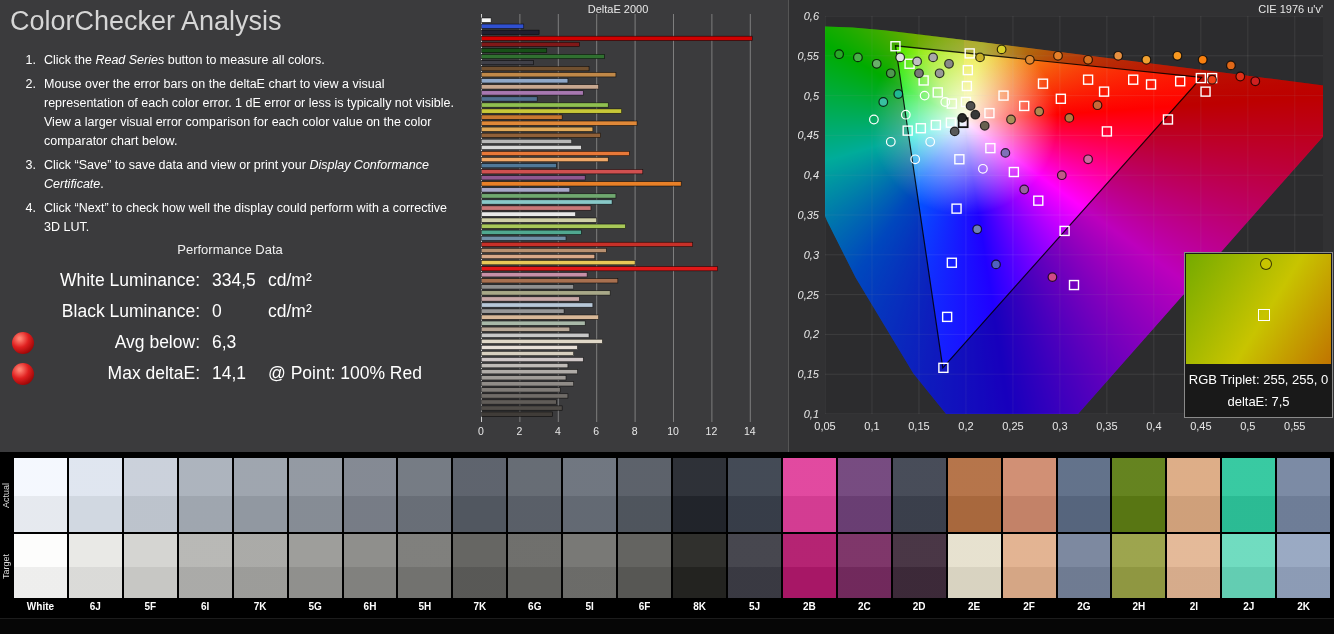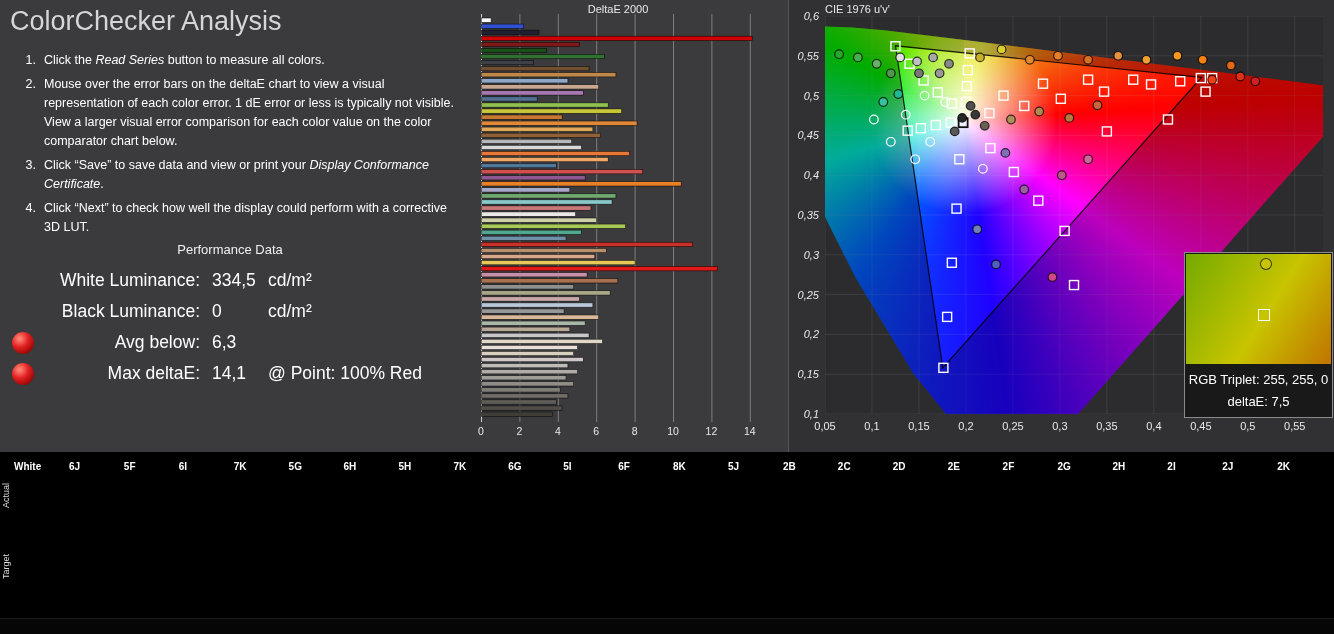--- a/index.html
+++ b/index.html
@@ -22,21 +22,21 @@
   .pvalue{padding-left:12px;}
   .punit{padding-left:2px;white-space:nowrap;}
   .ind{width:22px;height:22px;margin-left:12px;}
   .ind.red{border-radius:50%;background:radial-gradient(circle at 35% 30%,#ff8070 6%,#e02020 42%,#8c0000 85%,#5a0000 100%);}
   
   .bar-panel{position:absolute;left:470px;top:0;width:318px;height:452px;}
   .bar-title{position:absolute;top:3px;left:0;width:296px;text-align:center;font-size:11px;color:#e8e8e8;}
   .bar-svg{position:absolute;left:0;top:12px;}
   
   .cie-panel{position:absolute;left:788px;top:0;width:546px;height:452px;background:#313133;border-left:1px solid #555;box-sizing:border-box;}
-  .cie-title{position:absolute;top:3px;left:36px;width:498px;text-align:left;font-size:11px;color:#e8e8e8;}
+  .cie-title{position:absolute;top:3px;left:36px;width:498px;text-align:right;font-size:11px;color:#e8e8e8;}
   .cie-plot{position:absolute;left:36px;top:16px;width:498px;height:398px;background:#2c2c2e;}
   .horseshoe{position:absolute;inset:0;
     background:
       radial-gradient(circle 130px at 27.9% 26.4%, rgba(255,255,255,0.97), rgba(255,255,255,0) 72%),
       conic-gradient(from 0deg at 27.9% 26.4%,
         #e8e820 14deg, #ff0000 86deg, #ff00ff 126deg, #2000ff 171deg,
         #0060ff 215deg, #00e8d0 254deg, #00e800 299deg, #90e800 330deg, #e8e820 374deg);
   }
   .cie-overlay{position:absolute;left:0;top:0;}
   .ytick{position:absolute;left:0;width:30px;text-align:right;font-size:11px;color:#e8e8e8;font-style:italic;}
@@ -45,21 +45,21 @@
   .cie-tooltip{position:absolute;left:395px;top:252px;width:149px;height:166px;background:#191919;border:1px solid #8a8a8a;box-sizing:border-box;}
   .tt-swatch{position:absolute;left:1px;top:1px;right:1px;height:110px;}
   .tt-square{position:absolute;left:54%;top:55%;width:10px;height:10px;border:1.5px solid #fff;transform:translate(-50%,-50%);}
   .tt-circle{position:absolute;left:55%;top:9%;width:10px;height:10px;border-radius:50%;border:1.5px solid rgba(0,0,0,0.7);transform:translate(-50%,-50%);}
   .tt-line{position:absolute;left:0;width:100%;text-align:center;font-size:13px;color:#fff;}
   .tt-line1{top:119px;}
   .tt-line2{top:141px;}
   
   .comparator{position:absolute;left:0;top:452px;width:1334px;height:166px;background:#000;}
   .comp-cols{position:absolute;left:14px;right:4px;top:6px;display:flex;gap:2px;}
-  .comp-col{flex:1;display:flex;flex-direction:row;min-width:0;}
+  .comp-col{flex:1;display:flex;flex-direction:column;min-width:0;}
   .patch{background-image:linear-gradient(180deg, rgba(255,255,255,0.05) 0 52%, rgba(0,0,0,0.06) 52% 100%);}
   .patch.act{height:74px;}
   .patch.tgt{height:64px;margin-top:2px;}
   .patch-label{height:16px;line-height:17px;text-align:center;font-size:10px;font-weight:bold;color:#fff;}
   .vlabel{position:absolute;left:1px;width:11px;font-size:9px;color:#ddd;writing-mode:vertical-rl;transform:rotate(180deg);text-align:center;}
   .vlabel.actual{top:6px;height:74px;}
   .vlabel.target{top:82px;height:64px;}
   .bottom-bar{position:absolute;left:0;top:618px;width:1334px;height:16px;background:#060606;border-top:1px solid #1c1c1c;box-sizing:border-box;}
   i{font-style:italic;}
 </style>

